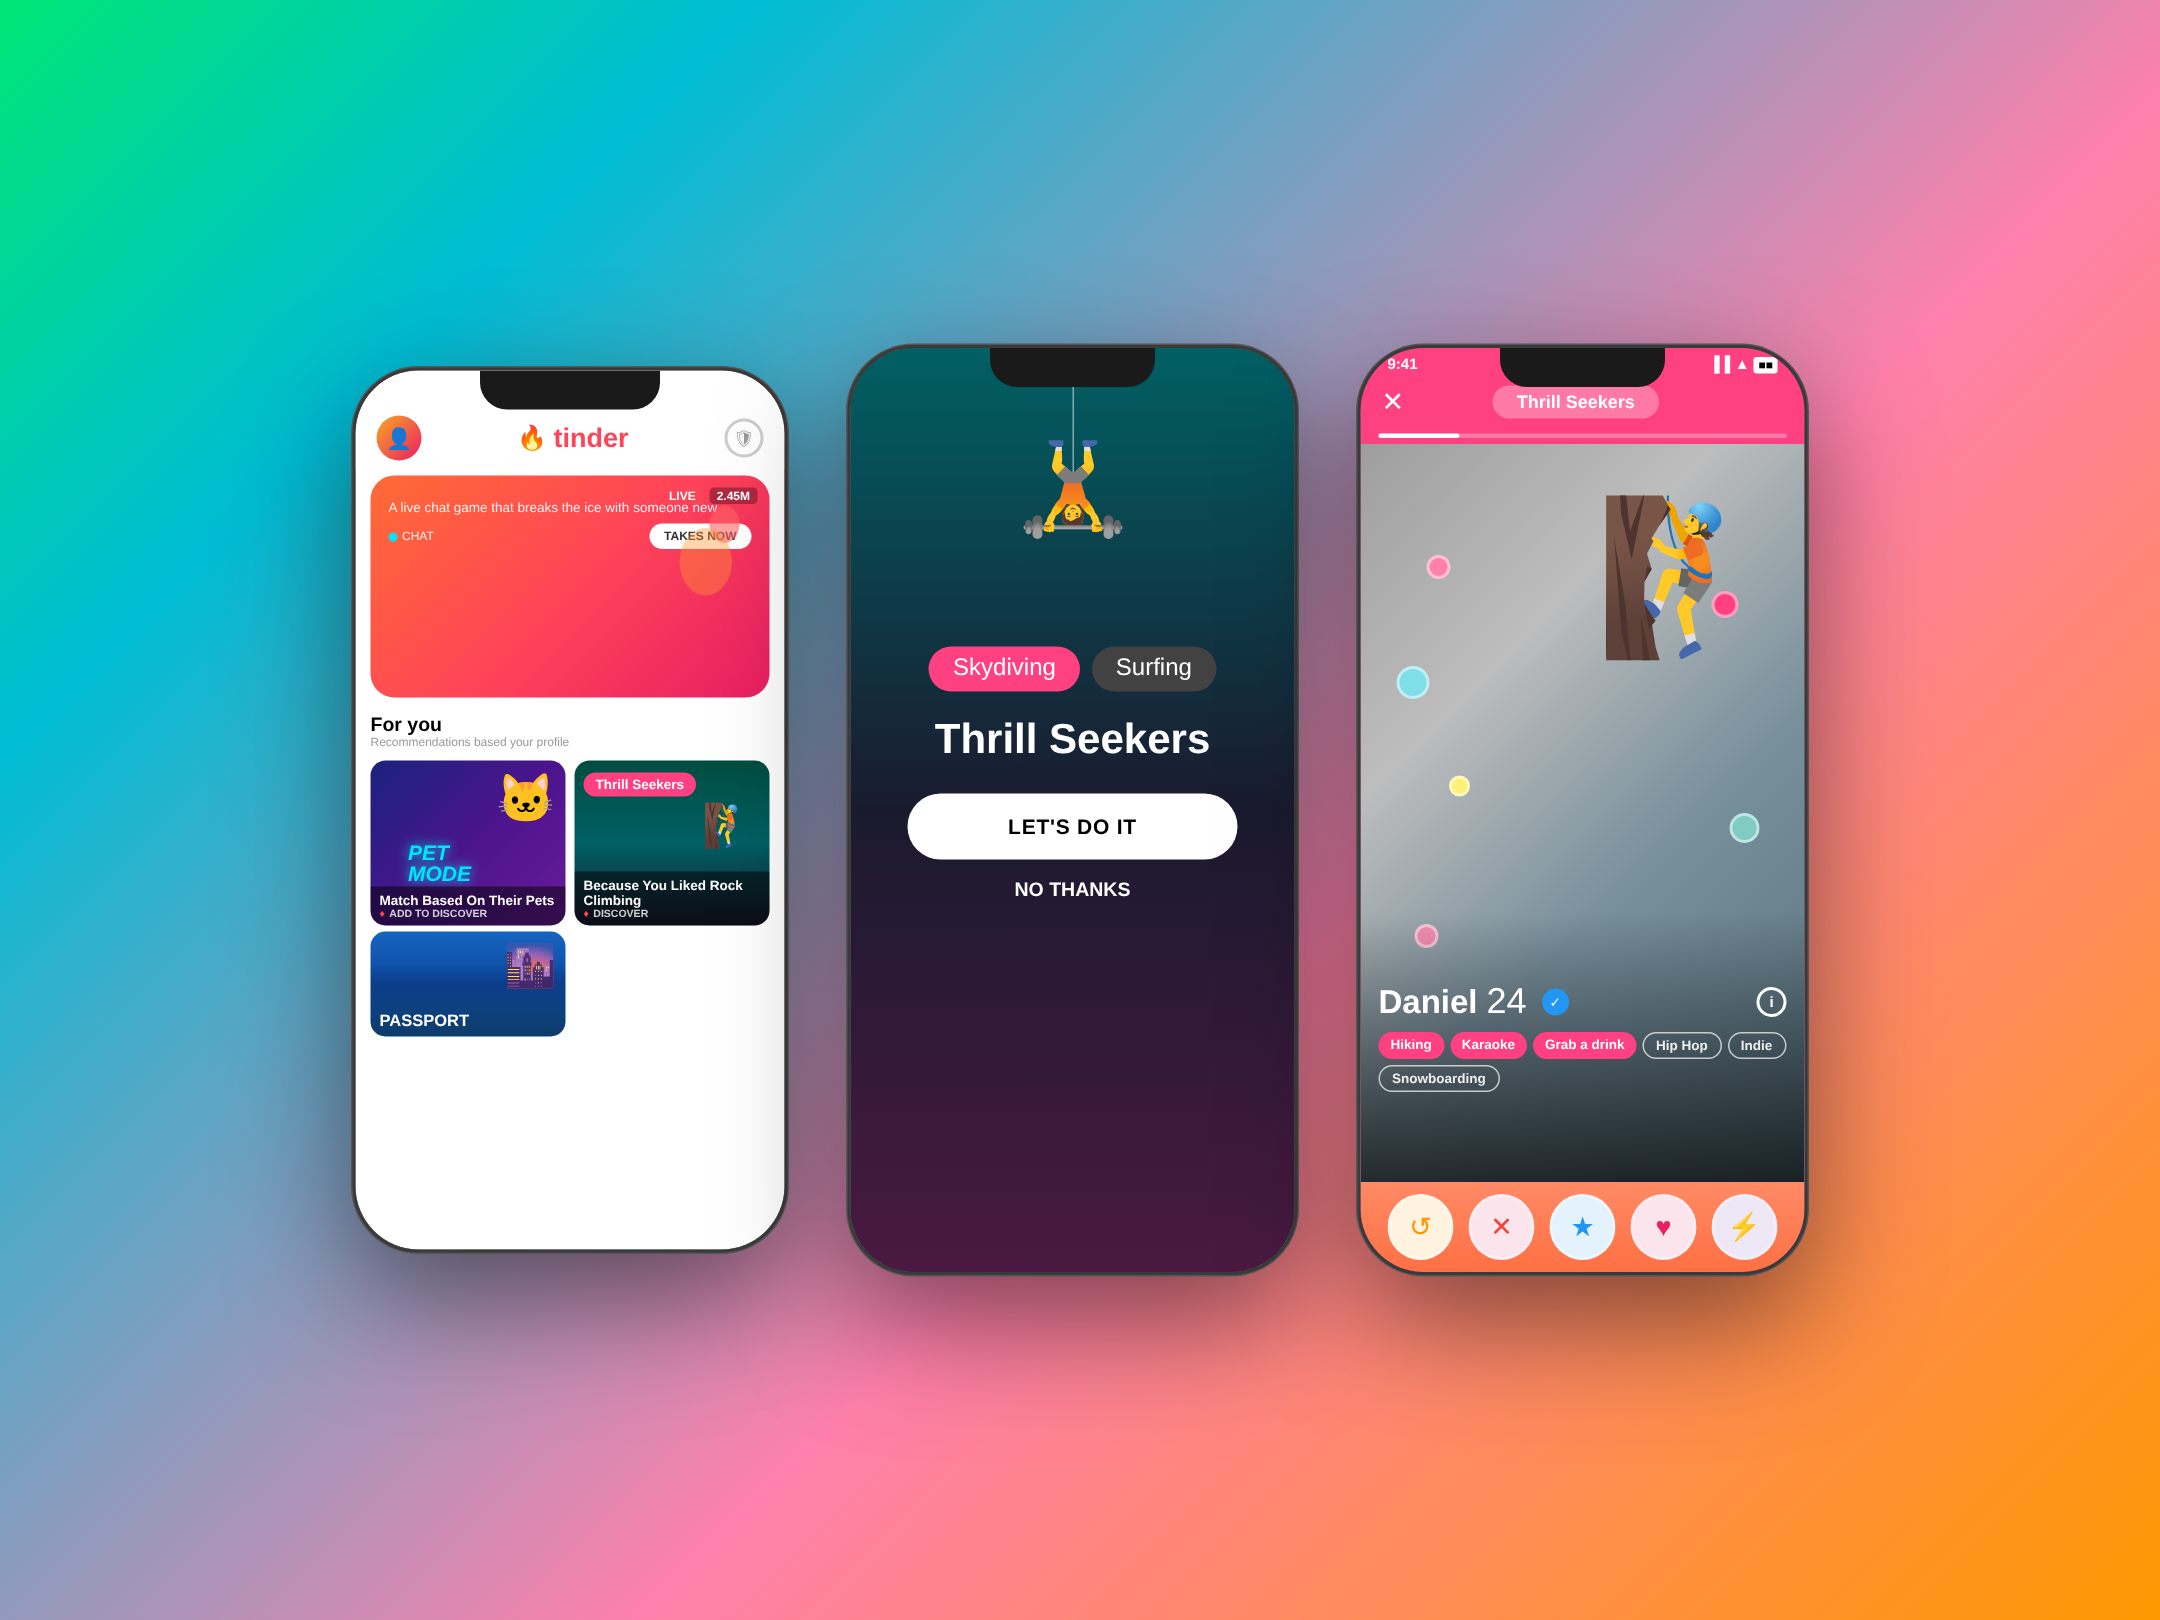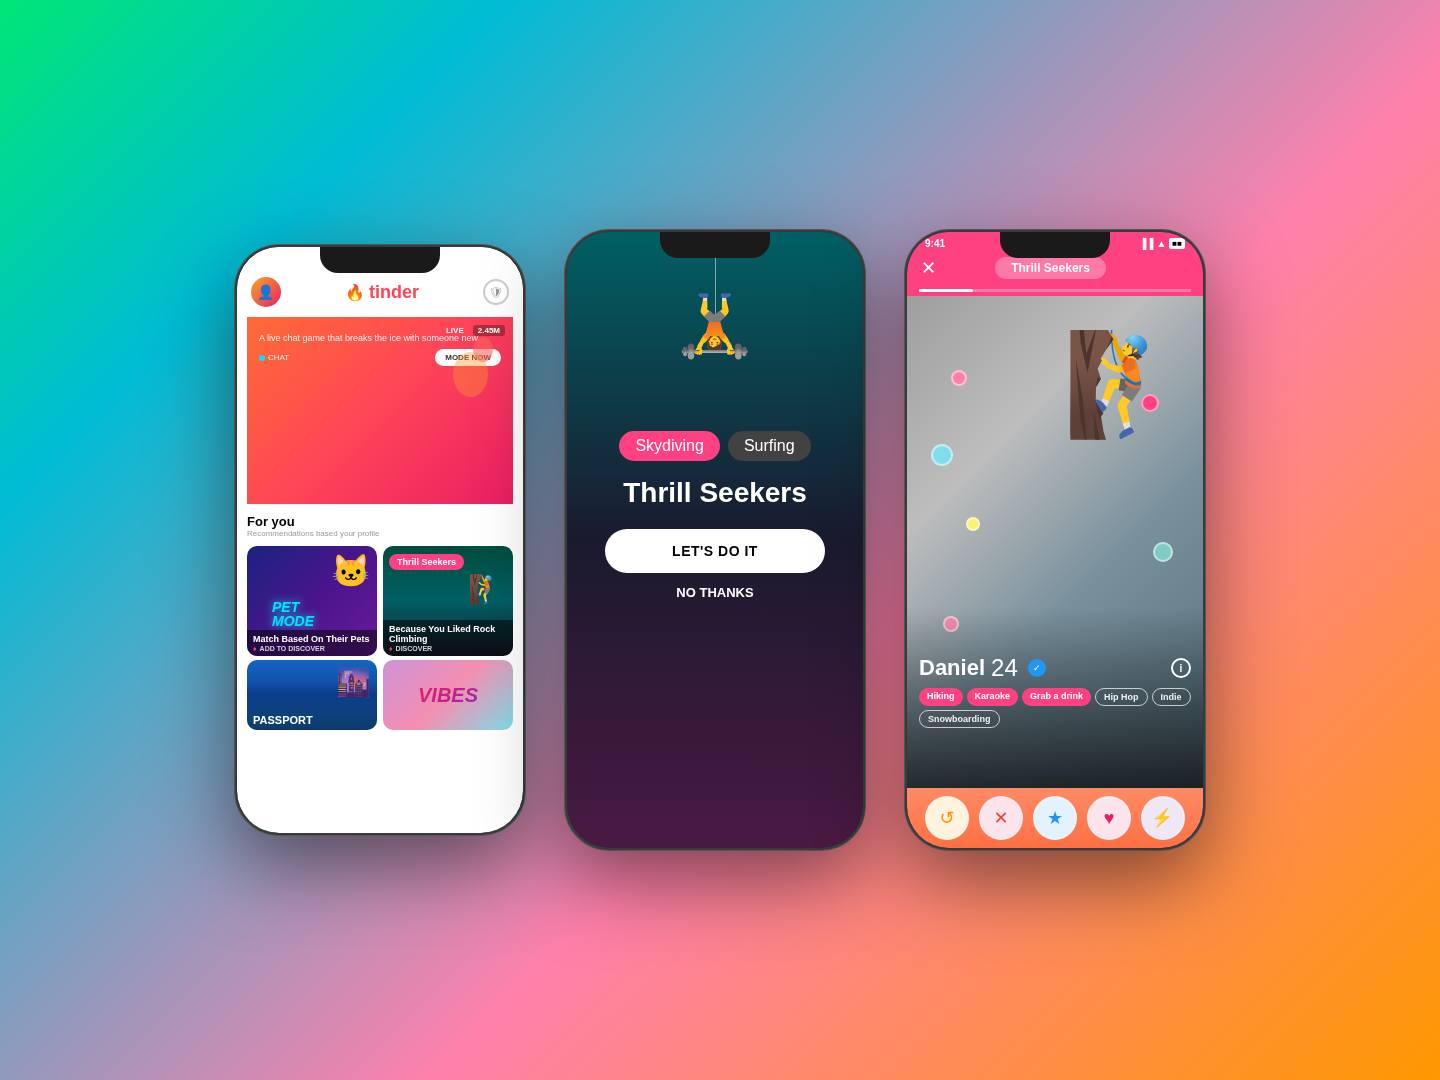--- a/index.html
+++ b/index.html
@@ -13,21 +13,21 @@
       gap: 40px;
       font-family: -apple-system, BlinkMacSystemFont, 'Helvetica Neue', Arial, sans-serif;
       overflow: hidden;
     }
 
     
     .phone {
       position: relative;
       width: 290px;
       height: 590px;
-      background: #0f766e;
+      background: #737373;
       border-radius: 44px;
       border: 2px solid #3a3a3a;
       box-shadow: 0 0 0 1px #555, 0 30px 80px rgba(0,0,0,0.5), inset 0 0 0 1px #222;
       overflow: hidden;
       display: flex;
       flex-direction: column;
     }
 
     .phone-notch {
       position: absolute;
@@ -93,26 +93,26 @@
     .shield-icon {
       width: 26px; height: 26px;
       border: 2px solid #ccc;
       border-radius: 50%;
       display: flex; align-items: center; justify-content: center;
       font-size: 11px; color: #999;
     }
 
     .hot-takes-banner {
       margin: 4px 10px;
-      border-radius: 0;
+      border-radius: 16px;
       background: linear-gradient(135deg, #ff6b35, #ff4458, #e91e63);
       padding: 12px 12px 10px;
       position: relative;
       overflow: hidden;
-      height: 187px;
+      height: 148px;
     }
     .hot-takes-banner .live-badge {
       position: absolute; top: 8px; right: 8px;
       display: flex; gap: 4px;
     }
     .badge-live {
       background: #ff4458; color: white;
       padding: 1px 5px; border-radius: 3px;
       font-size: 8px; font-weight: 700;
     }
@@ -457,21 +457,21 @@
       <div style="position:absolute; right: 20px; top: 20px; width: 50px; height: 60px;">
         <div style="width:20px; height:25px; background:rgba(255,100,100,0.6); border-radius:50%; position:absolute; top:0; right:0;"></div>
         <div style="width:35px; height:45px; background:rgba(255,150,50,0.4); border-radius:50%; position:absolute; bottom:0; right:5px;"></div>
       </div>
       <div class="hot-takes-sub">A live chat game that breaks the ice with someone new</div>
       <div class="hot-takes-footer">
         <div class="chat-label">
           <div class="chat-dot"></div>
           <span>CHAT</span>
         </div>
-        <button class="join-btn">MODE NOW</button>
+        <button class="join-btn">TAKES NOW</button>
       </div>
     </div>
 
     <div class="for-you-section">
       <div class="for-you-title">For you</div>
       <div class="for-you-sub">Recommendations based your profile</div>
     </div>
 
     <div class="cards-grid">
 
@@ -499,23 +499,20 @@
         </div>
       </div>
     </div>
 
     <div class="bottom-cards-grid">
       <div class="card-passport">
         <div style="position:absolute; top:0; left:0; right:0; bottom:0; background: linear-gradient(180deg, transparent 30%, rgba(0,0,0,0.5) 100%);"></div>
         <div style="position:absolute; top: 6px; right: 6px; font-size: 28px;">🌆</div>
         <div class="passport-city">PASSPORT</div>
       </div>
-      <div class="card-vibes">
-        <div class="vibes-text">VIBES</div>
-      </div>
     </div>
   </div>
 </div>
 
 <div class="phone" style="height: 620px; width: 300px;">
   <div class="phone-side-btn phone-right-btn"></div>
   <div class="phone-side-btn phone-left-btn1"></div>
   <div class="phone-side-btn phone-left-btn2"></div>
   <div class="phone-side-btn phone-left-btn3"></div>
   <div class="phone-notch" style="width: 110px;"></div>

